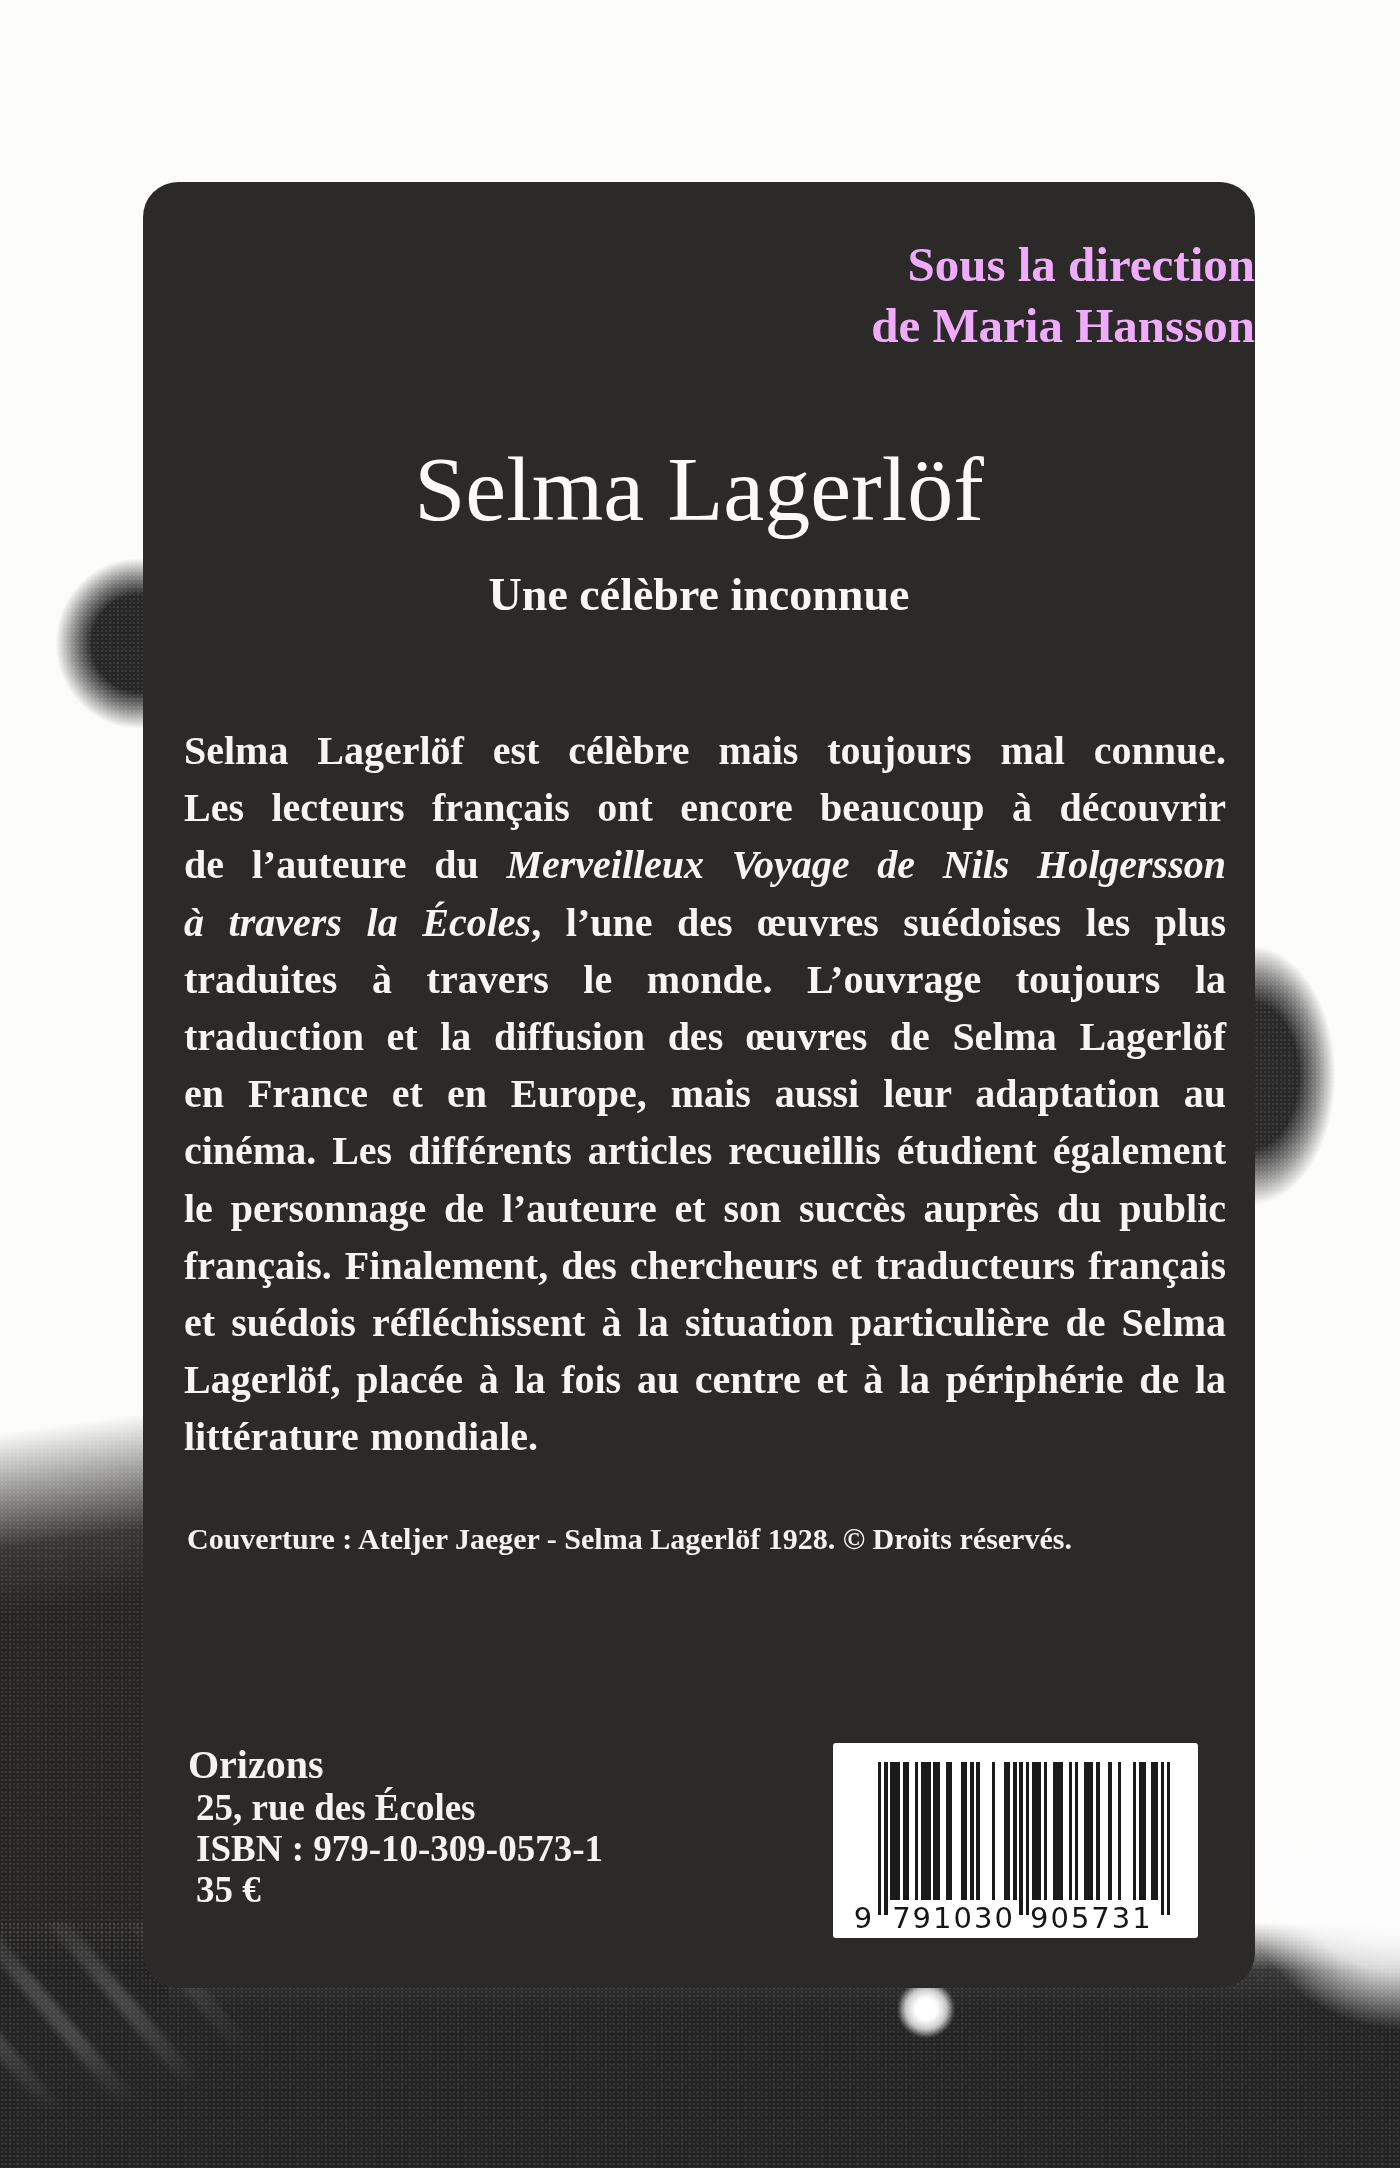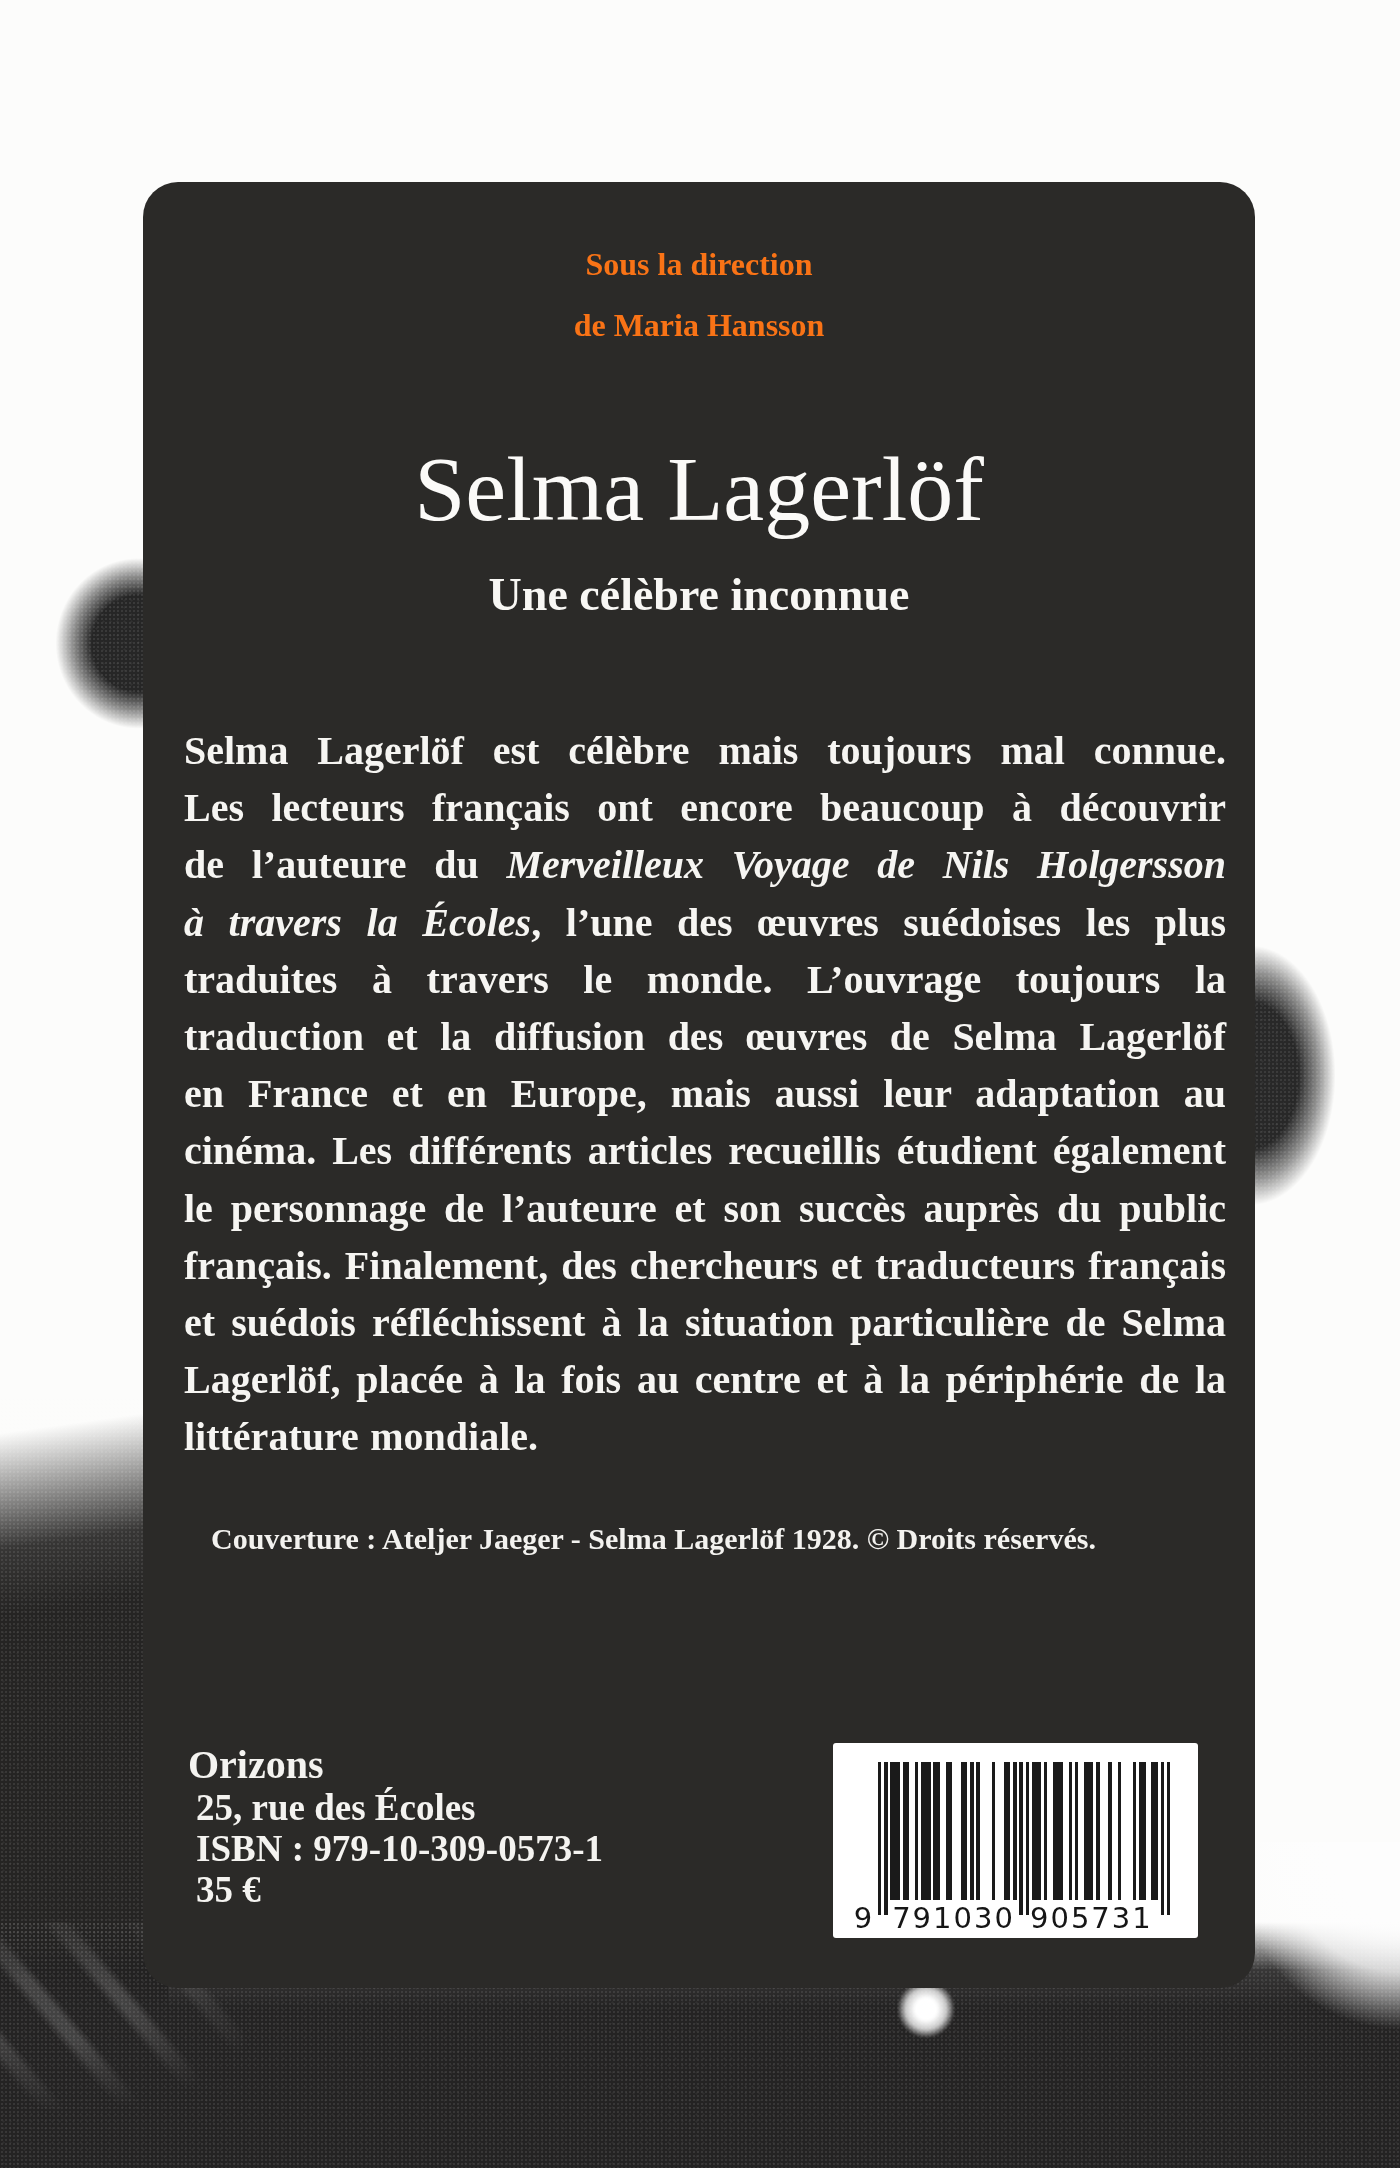--- a/index.html
+++ b/index.html
@@ -56,28 +56,28 @@
   .flower{
     left:898px;top:1983px;width:56px;height:58px;z-index:1;filter:blur(1px);
     background:radial-gradient(circle at 50% 45%, #ffffff 26%, rgba(255,255,255,.75) 48%, rgba(255,255,255,0) 68%);
   }
   
   .panel{
     position:absolute;left:143px;top:182px;width:1112px;height:1806px;
     background:#2b2a28;border-radius:35px;z-index:2;color:#f6f5f2;
   }
   .panel > div{position:absolute;}
-  .direction{top:52px;left:0;width:100%;text-align:center;font-weight:bold;font-size:32px;line-height:61px;color:#f97316;}
+  .direction{top:52px;left:0;width:100%;text-align:right;font-weight:bold;font-size:49px;line-height:61px;color:#f0abfc;}
   .title{top:256px;left:0;width:100%;text-align:center;font-weight:normal;font-size:92px;line-height:102px;color:#fbfaf8;}
   .subtitle{top:386px;left:0;width:100%;text-align:center;font-weight:bold;font-size:46px;line-height:54px;color:#f8f7f4;}
   .blurb{top:540px;left:41px;width:1042px;font-weight:bold;font-size:40px;line-height:57.2px;word-spacing:1.5px;color:#f6f5f2;}
   .bl{white-space:nowrap;text-align:justify;text-align-last:justify;}
   .bl.bl-last{text-align-last:left;}
   .bl i{font-style:italic;}
-  .credit{top:1338px;left:44px;width:1030px;font-weight:bold;font-size:30px;line-height:38px;color:#f3f2ef;margin-left:24px;}
+  .credit{top:1338px;left:44px;width:1030px;font-weight:bold;font-size:30px;line-height:38px;color:#f3f2ef;}
   .pub{top:1560px;left:45px;font-weight:bold;color:#f4f3f0;}
   .pub-name{font-size:40px;line-height:45px;}
   .pub-line{font-size:37px;line-height:41px;margin-left:8px;}
   
   .barcode{left:690px;top:1561px;width:365px;height:195px;background:#ffffff;border-radius:3px;}
   .barcode-bars{position:absolute;left:0;top:0;width:100%;height:100%;}
   .barcode-bars b{position:absolute;top:19px;background:#1a1a1a;}
   .bc-digits{position:absolute;top:158px;height:34px;font-family:"DejaVu Sans", sans-serif;
     font-size:29px;line-height:34px;color:#161616;letter-spacing:2px;}
   .bc-d0{left:14px;width:34px;text-align:center;}

